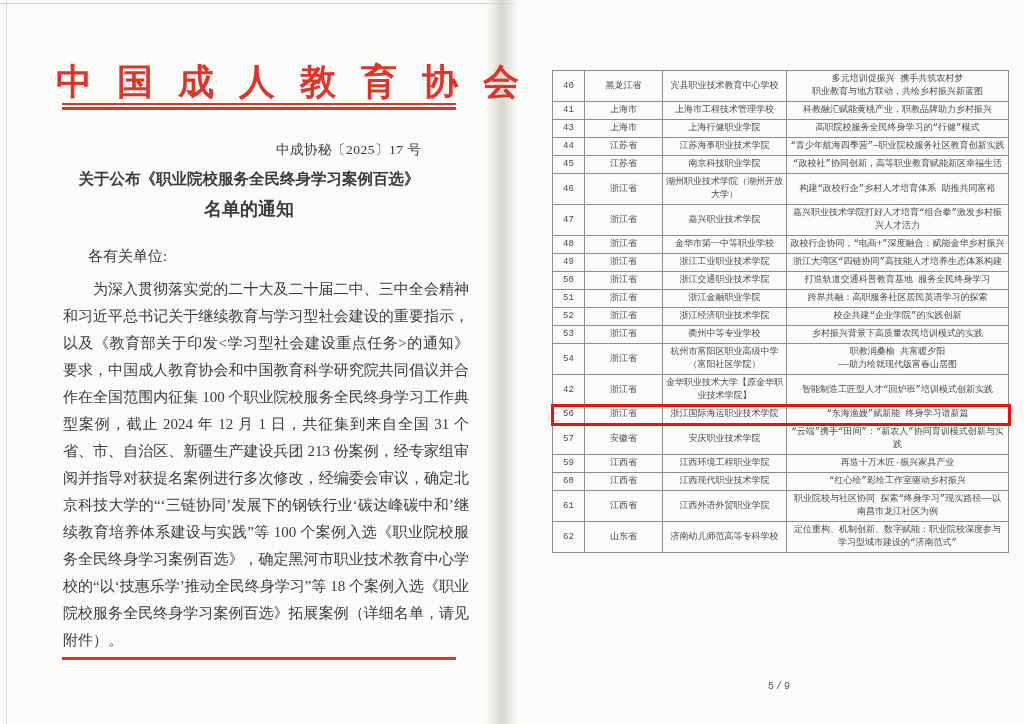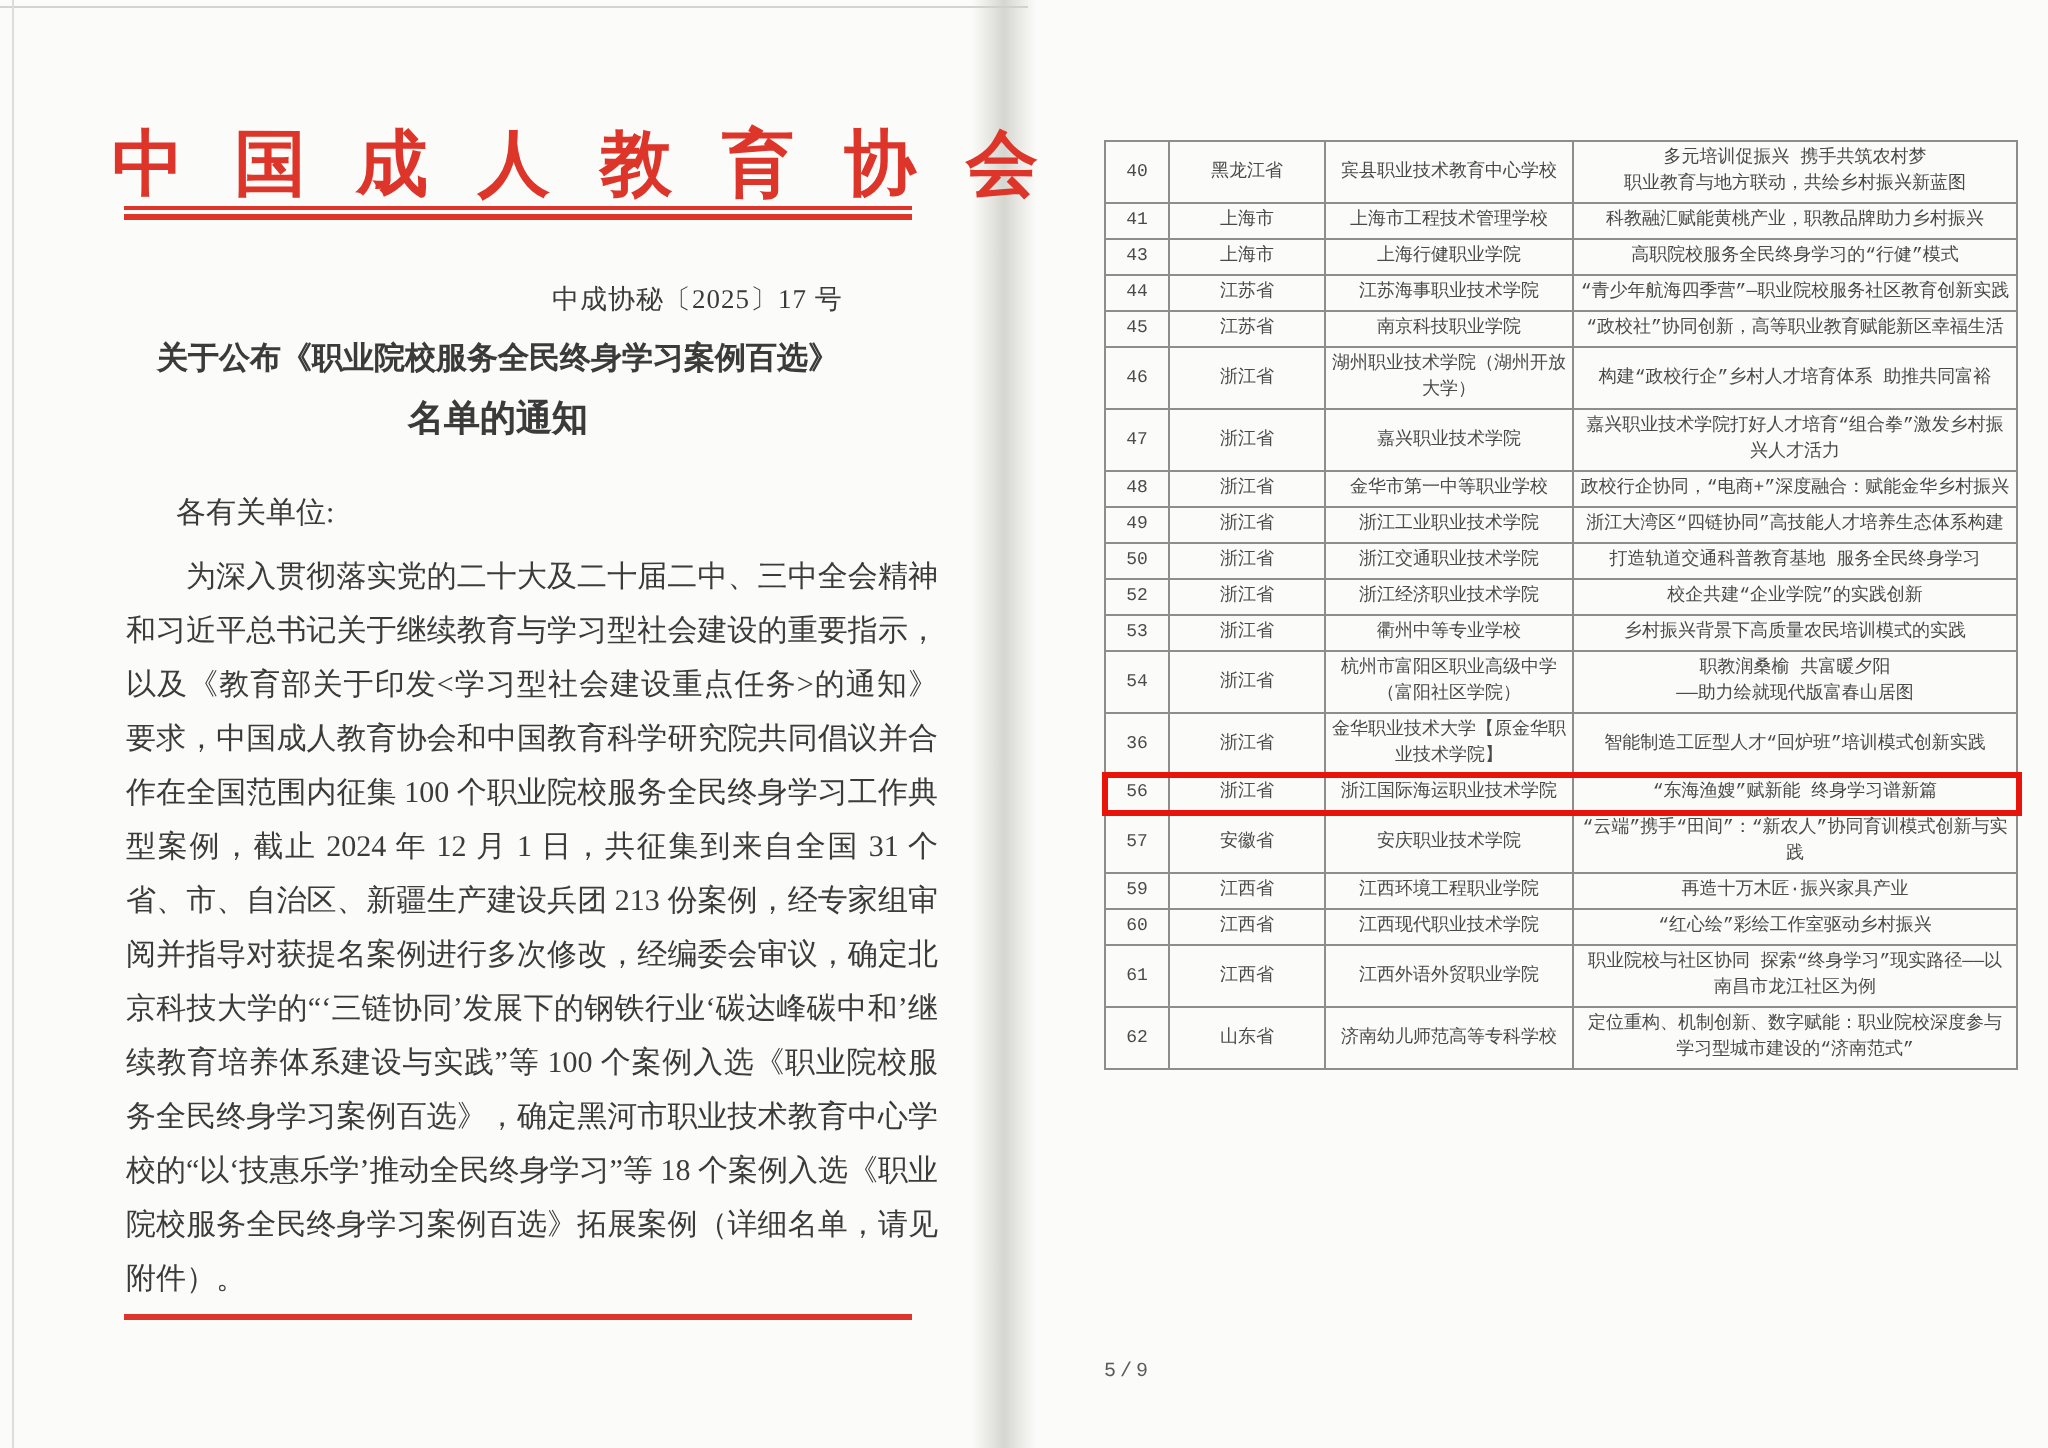--- a/index.html
+++ b/index.html
@@ -47,21 +47,21 @@
   }
   table.case-table td {
     border:1px solid #8d8d8d;
     font-size:9px; line-height:13px; color:#4a4a4a;
     text-align:center; vertical-align:middle;
     padding:2px 3px;
     overflow:hidden;
   }
   td.case-cell { white-space:pre-line; }
   tr.highlight { outline:3px solid #e81309; outline-offset:-1px; }
-  .page-num { position:absolute; top:666px; left:0; width:456px; text-align:left; font-size:10px; color:#5a5a5a; letter-spacing:2px; }
+  .page-num { position:absolute; top:666px; left:0; width:456px; text-align:center; font-size:10px; color:#5a5a5a; letter-spacing:2px; }
 </style>
 </head>
 <body>
 
 <div>
   <div class="edge-top"></div>
   <div class="edge-left"></div>
   <div class="seam"></div>
 
   <div class="page-left">
@@ -139,40 +139,46 @@
     <td>浙江工业职业技术学院</td>
     <td class="case-cell">浙江大湾区“四链协同”高技能人才培养生态体系构建</td>
   </tr>
           <tr>
     <td>50</td>
     <td>浙江省</td>
     <td>浙江交通职业技术学院</td>
     <td class="case-cell">打造轨道交通科普教育基地 服务全民终身学习</td>
   </tr>
           <tr>
+    <td>51</td>
+    <td>浙江省</td>
+    <td>浙江金融职业学院</td>
+    <td class="case-cell">跨界共融：高职服务社区居民英语学习的探索</td>
+  </tr>
+          <tr>
     <td>52</td>
     <td>浙江省</td>
     <td>浙江经济职业技术学院</td>
     <td class="case-cell">校企共建“企业学院”的实践创新</td>
   </tr>
           <tr>
     <td>53</td>
     <td>浙江省</td>
     <td>衢州中等专业学校</td>
     <td class="case-cell">乡村振兴背景下高质量农民培训模式的实践</td>
   </tr>
           <tr>
     <td>54</td>
     <td>浙江省</td>
     <td>杭州市富阳区职业高级中学（富阳社区学院）</td>
     <td class="case-cell">职教润桑榆 共富暖夕阳
 ——助力绘就现代版富春山居图</td>
   </tr>
           <tr>
-    <td>36</td>
+    <td>42</td>
     <td>浙江省</td>
     <td>金华职业技术大学【原金华职业技术学院】</td>
     <td class="case-cell">智能制造工匠型人才“回炉班”培训模式创新实践</td>
   </tr>
           <tr class="highlight">
     <td>56</td>
     <td>浙江省</td>
     <td>浙江国际海运职业技术学院</td>
     <td class="case-cell">“东海渔嫂”赋新能  终身学习谱新篇</td>
   </tr>

